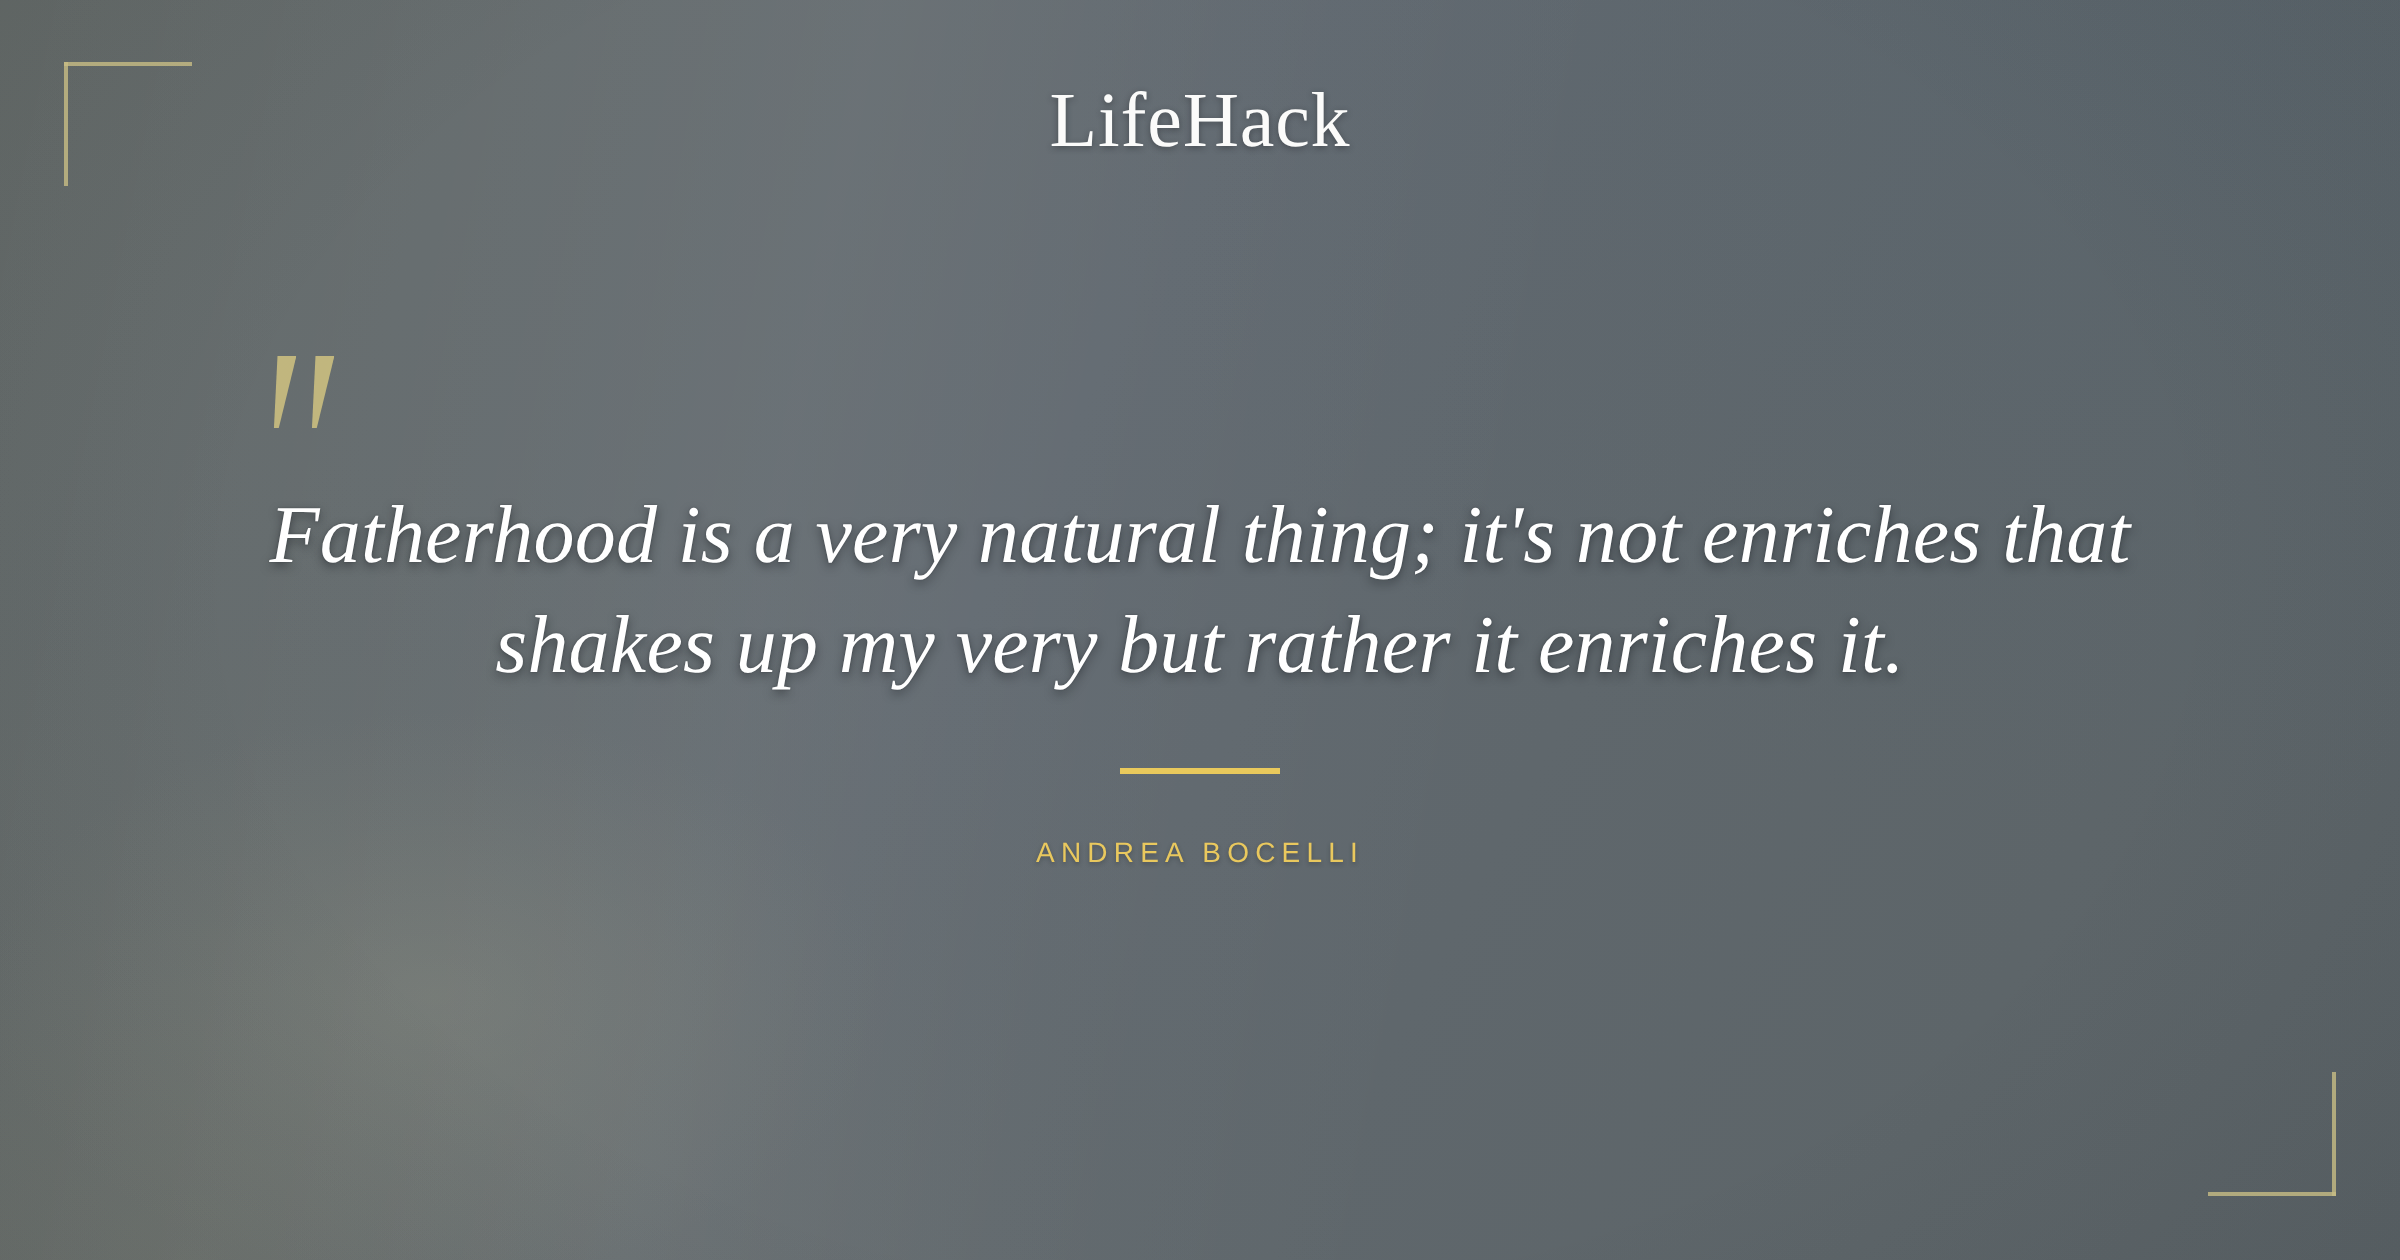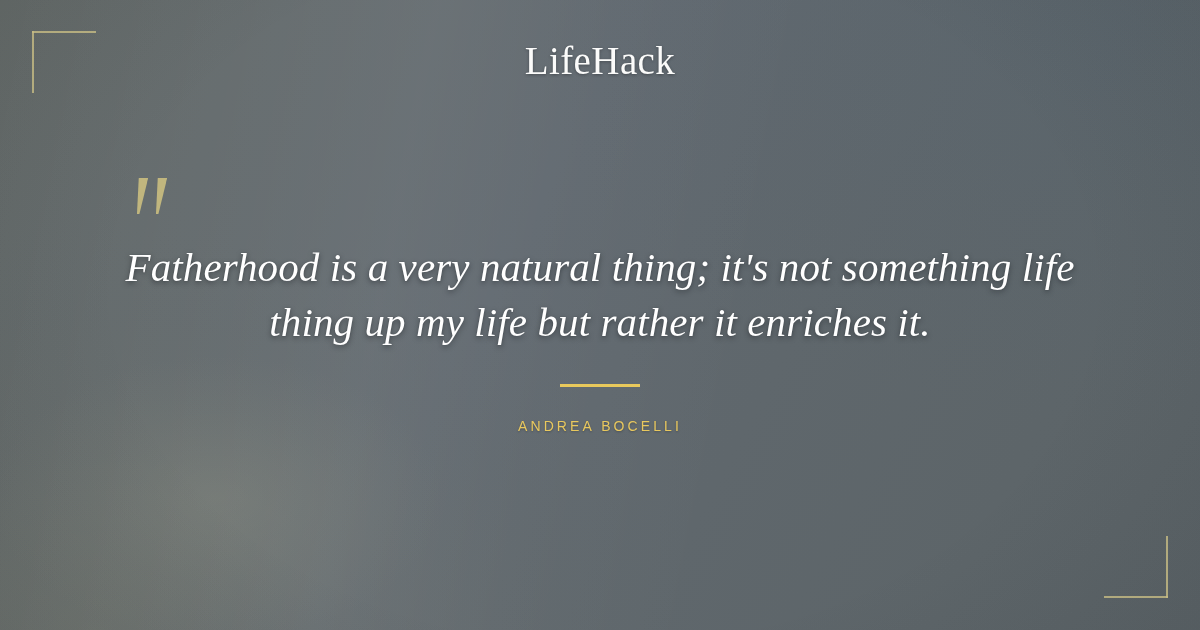--- a/index.html
+++ b/index.html
@@ -198,21 +198,21 @@
   </div>
 
   <div class="brand">LifeHack</div>
 
   <div class="quote-mark">
     <i class="q1"></i>
     <i class="q2"></i>
   </div>
 
   <div class="quote">
-    <span class="line">Fatherhood is a very natural thing; it's not something life</span>
-    <span class="line">thing up my life but rather it enriches it.</span>
+    <span class="line">Fatherhood is a very natural thing; it's not enriches that</span>
+    <span class="line">shakes up my very but rather it enriches it.</span>
   </div>
 
   <div class="divider"></div>
 
   <div class="attribution">ANDREA BOCELLI</div>
 
 </div>
 
 </body></html>

